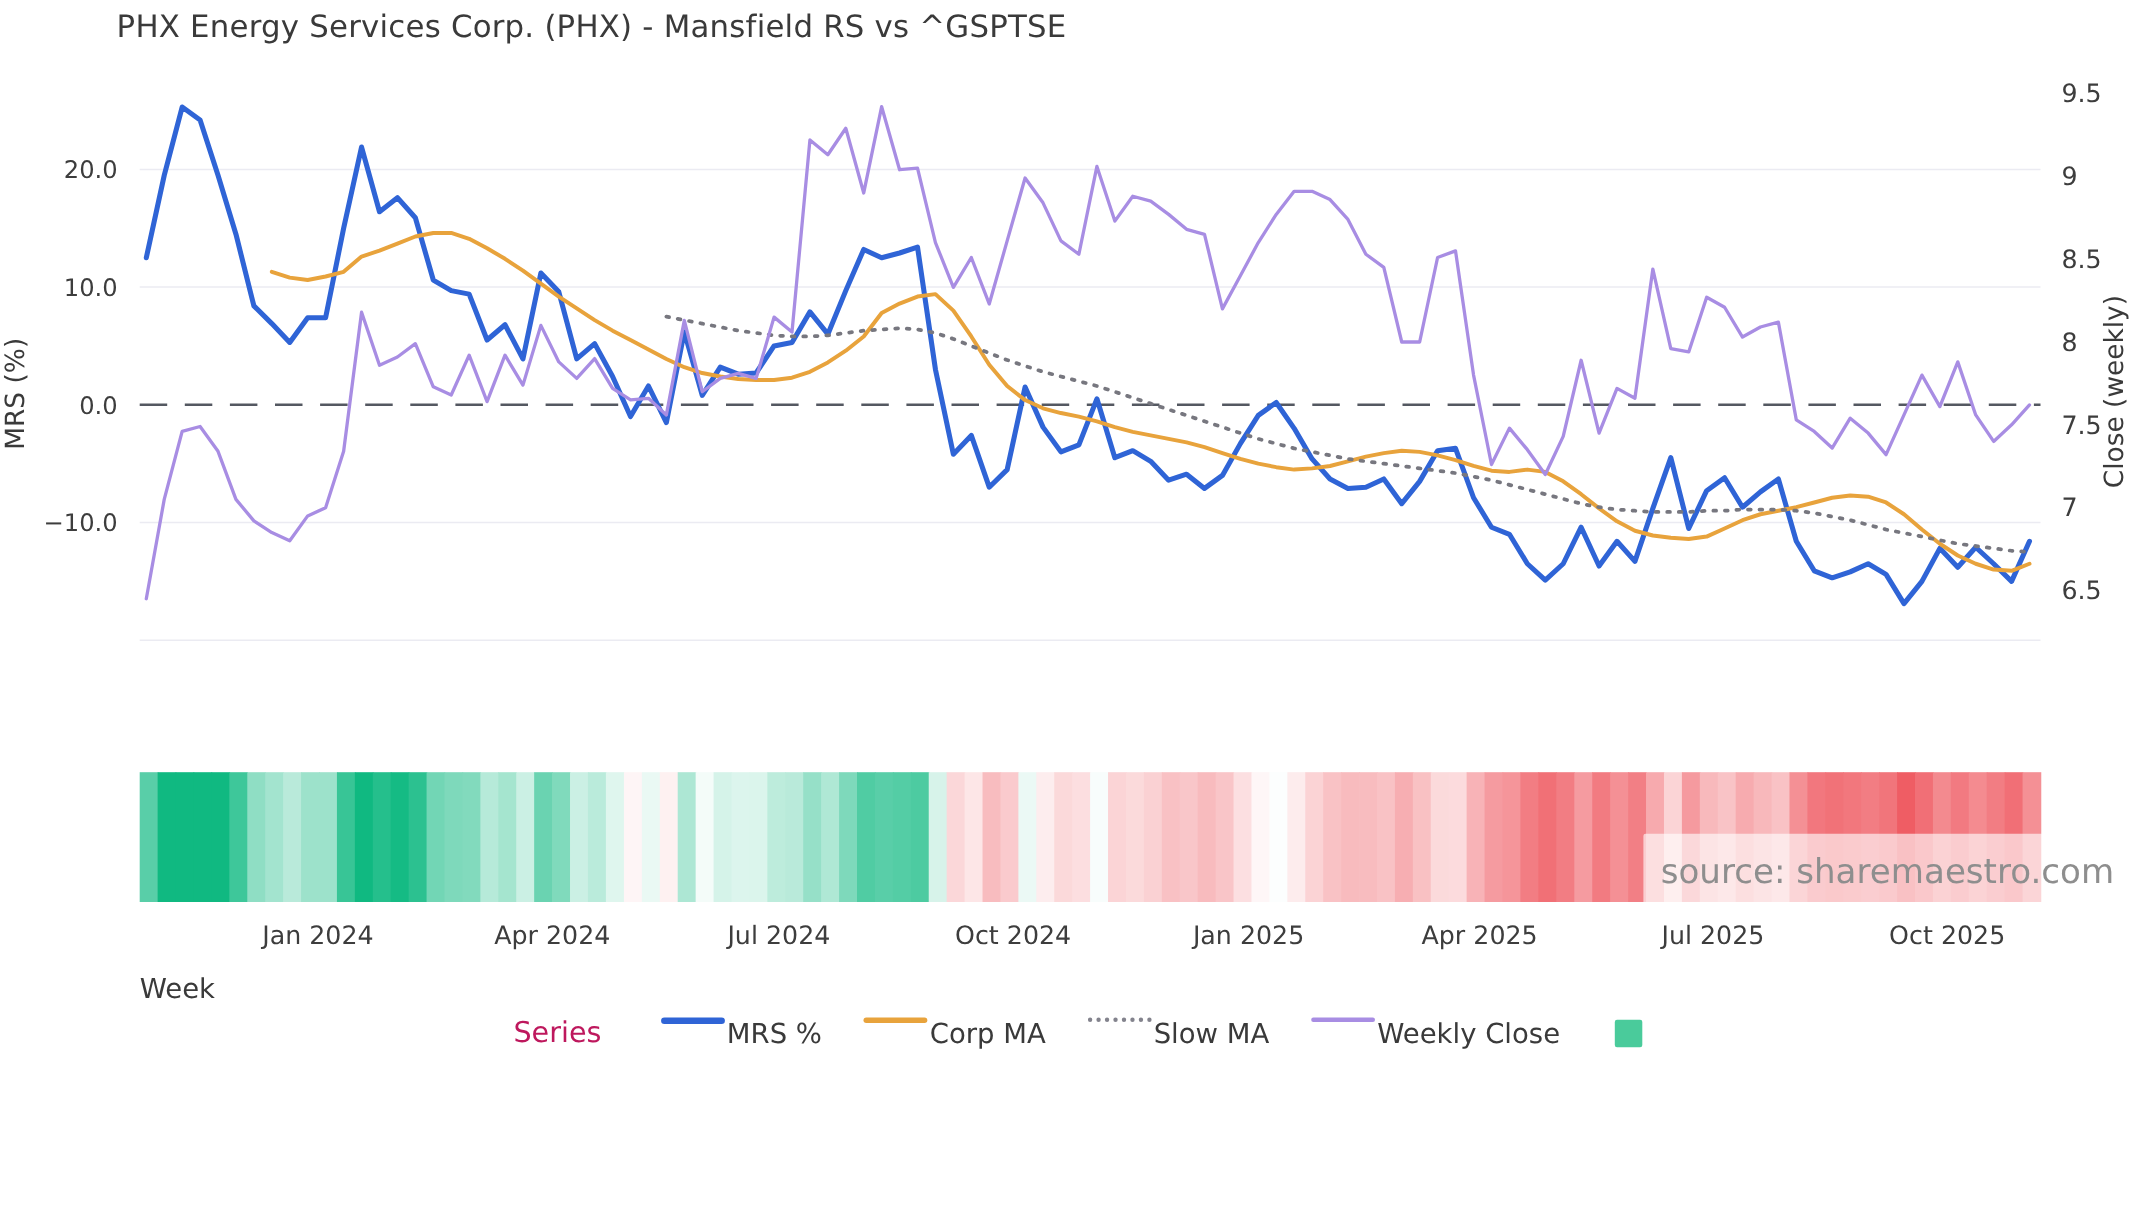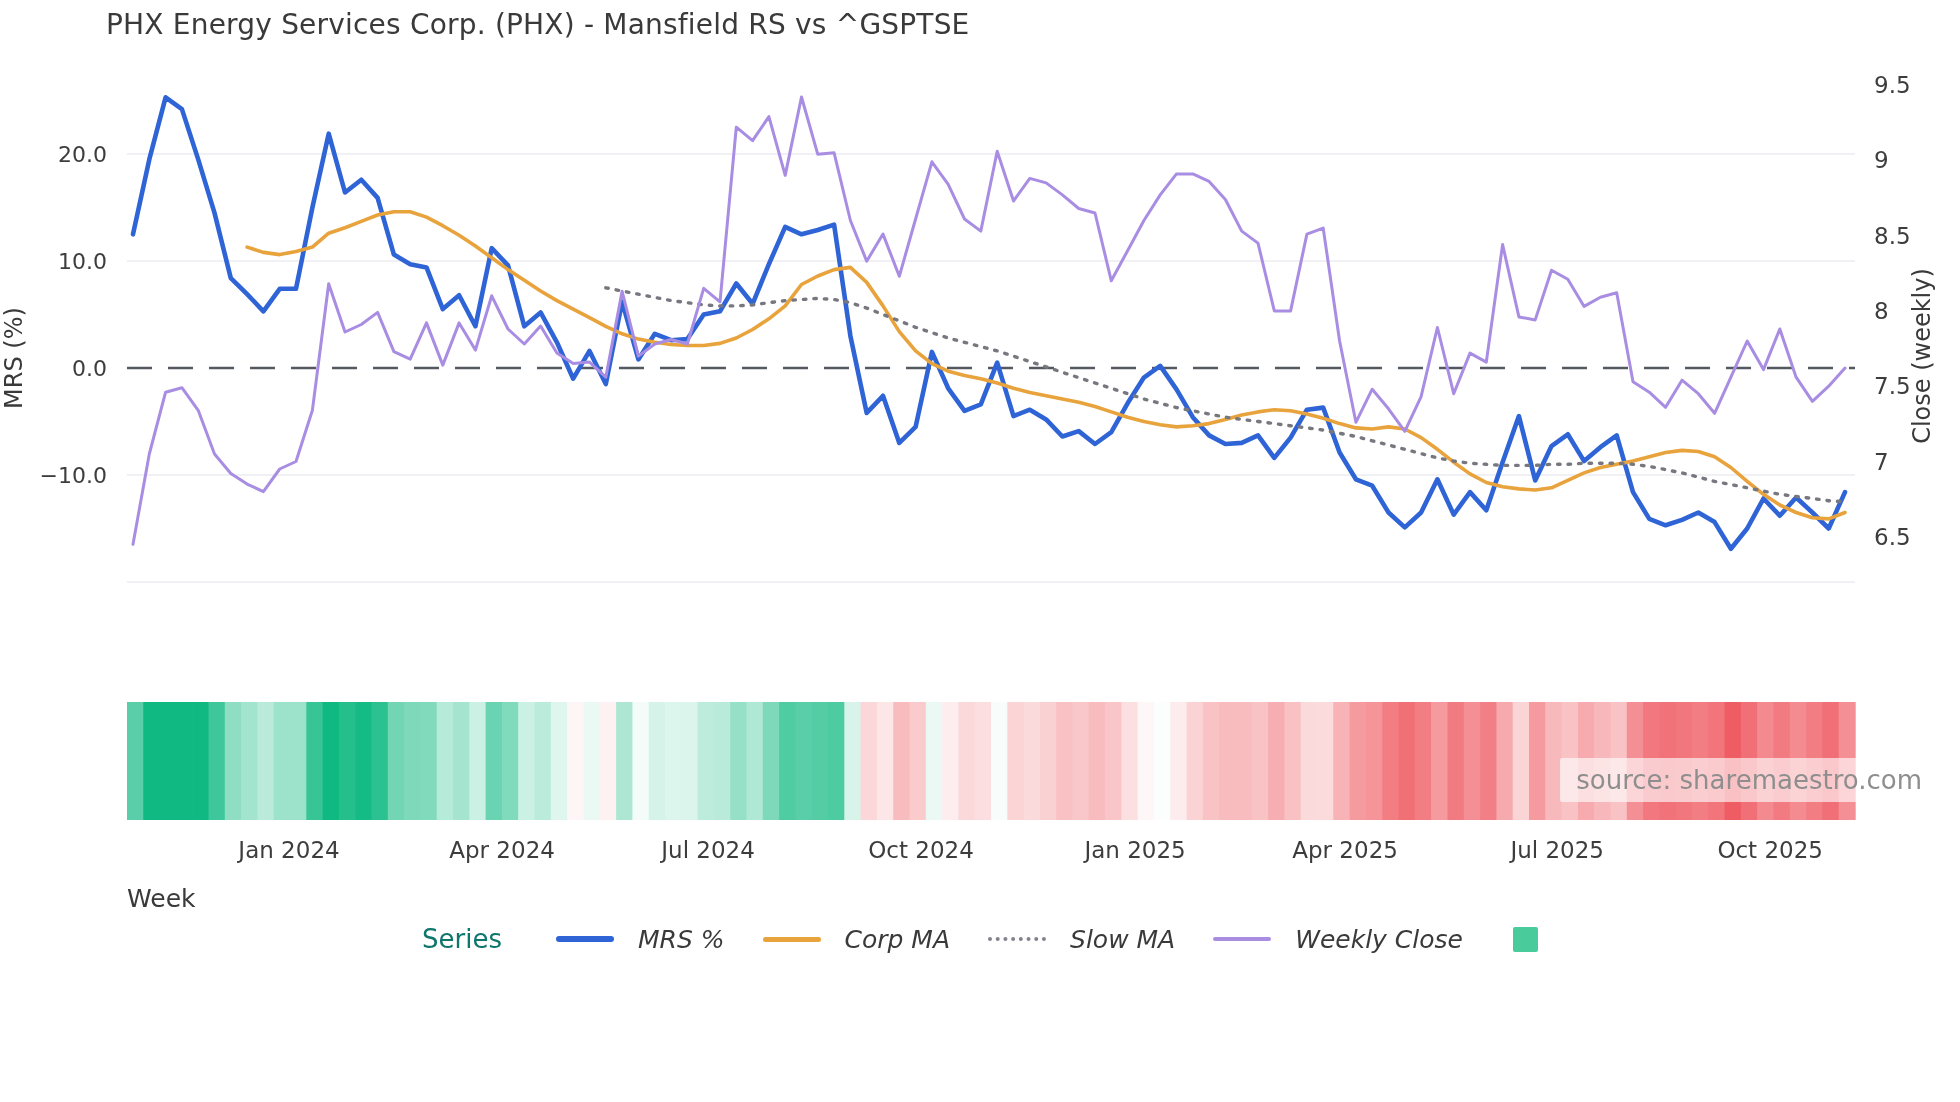--- a/index.html
+++ b/index.html
@@ -9,31 +9,31 @@
   #plot{position:absolute;left:0;top:0;}
   .title{position:absolute;left:106px;top:8px;font-size:28px;color:#3a3a3a;letter-spacing:.2px;}
   .yleft-title{position:absolute;left:-86px;top:344px;width:200px;text-align:center;
        font-size:24px;color:#3a3a3a;transform:rotate(-90deg);}
   .yright-title{position:absolute;left:1800px;top:342px;width:244px;text-align:center;
        font-size:24px;color:#3a3a3a;transform:rotate(-90deg);}
   .x-title{position:absolute;left:127px;top:884px;width:1728px;text-align:left;
        font-size:25px;color:#3a3a3a;}
   .legend{position:absolute;left:0;top:924px;width:1960px;display:flex;
        justify-content:center;align-items:center;gap:38px;}
-  .legend-title{font-size:26px;color:#0f766e;margin-right:16px;}
-  .legend-item{display:flex;align-items:center;gap:24px;font-style:italic;}
+  .legend-title{font-size:26px;color:#be185d;margin-right:16px;}
+  .legend-item{display:flex;align-items:flex-start;gap:2px;}
   .legend-label{font-size:25px;color:#3a3a3a;}
   .sw{width:58px;border-radius:3px;}
   .sw-mrs{height:6px;background:#2f64d6;}
   .sw-fast{height:5px;background:#e8a33c;}
   .sw-slow{height:0;border-top:4px dotted #83838d;width:58px;border-radius:0;}
   .sw-close{height:4px;background:#a88de3;}
   .sw-square{width:25px;height:25px;background:#4acb9b;border-radius:2px;margin-left:12px;}
   .source-note{position:absolute;right:22px;top:758px;background:rgba(255,255,255,0.62);
-       padding:7px 16px;font-size:26px;color:#8e8e8e;border-radius:2px;text-align:right;}
+       padding:17px 16px;font-size:31px;color:#8e8e8e;border-radius:2px;text-align:right;}
 </style>
 </head>
 <body>
 
 <div id="page">
 
   <svg id="plot" width="1960" height="1102" viewBox="0 0 1960 1102">
       <g>
         <rect x="127.0" y="702" width="17.00" height="118" fill="rgb(89,206,168)"></rect>
         <rect x="143.3" y="702" width="17.00" height="118" fill="rgb(16,185,129)"></rect>

